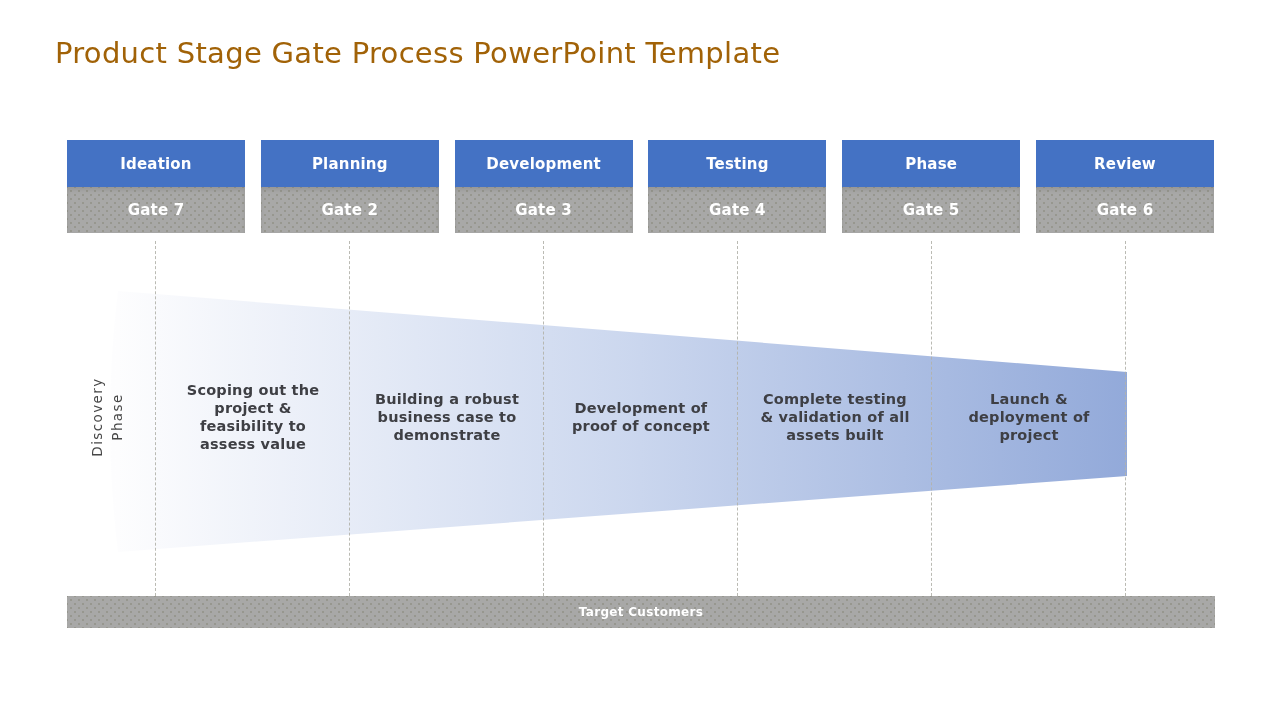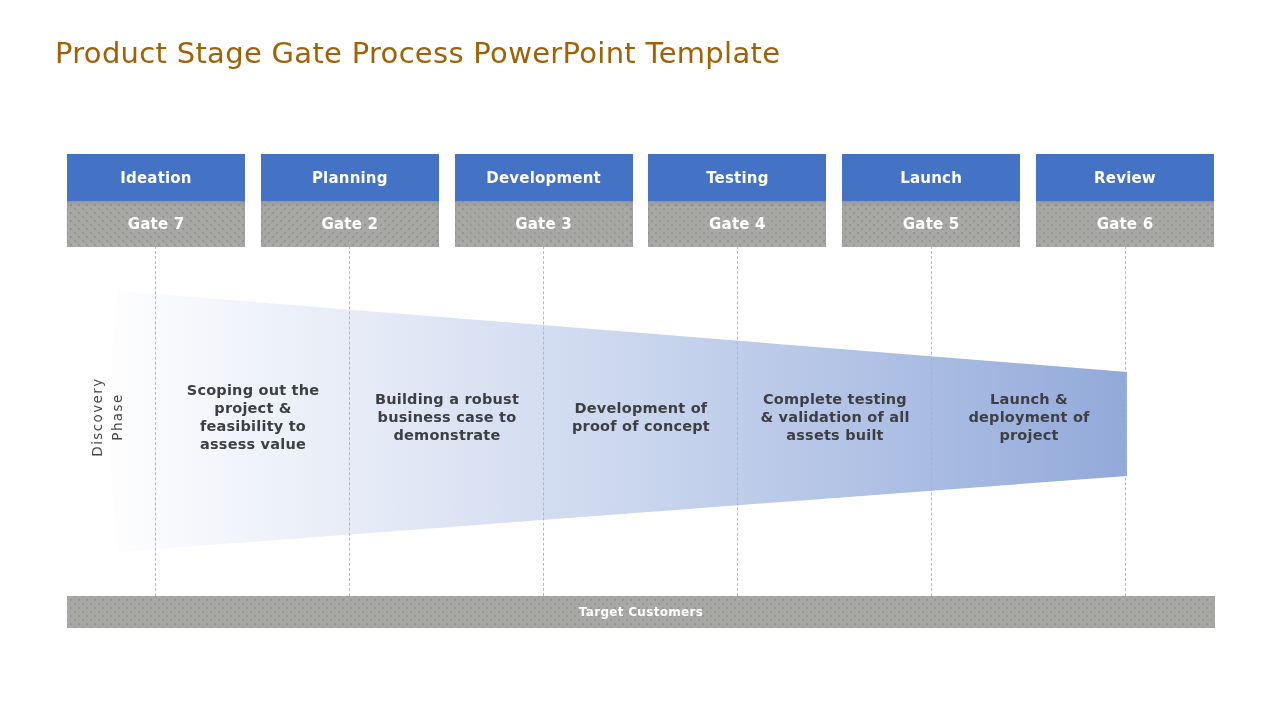--- a/index.html
+++ b/index.html
@@ -15,21 +15,21 @@
     left:55px;top:36px;
     margin:0;
     font-size:29px;
     font-weight:400;
     letter-spacing:0.3px;
     color:#a16207;
   }
   
   .stage-row{
     position:absolute;
-    left:67px;top:154px;
+    left:67px;top:140px;
     width:1147px;
     display:flex;
     justify-content:space-between;
   }
   .stage-col{width:178px;}
   .stage-top{
     height:47px;
     background:#4472C4;
     color:#ffffff;
     font-size:15px;font-weight:bold;
@@ -114,21 +114,21 @@
     </div>
     <div class="stage-col">
       <div class="stage-top">Development</div>
       <div class="stage-gate dotted">Gate 3</div>
     </div>
     <div class="stage-col">
       <div class="stage-top">Testing</div>
       <div class="stage-gate dotted">Gate 4</div>
     </div>
     <div class="stage-col">
-      <div class="stage-top">Launch</div>
+      <div class="stage-top">Phase</div>
       <div class="stage-gate dotted">Gate 5</div>
     </div>
     <div class="stage-col">
       <div class="stage-top">Review</div>
       <div class="stage-gate dotted">Gate 6</div>
     </div>
   </div>
 
   <svg class="funnel-svg" width="1280" height="720" viewBox="0 0 1280 720" aria-hidden="true">
     <defs>

